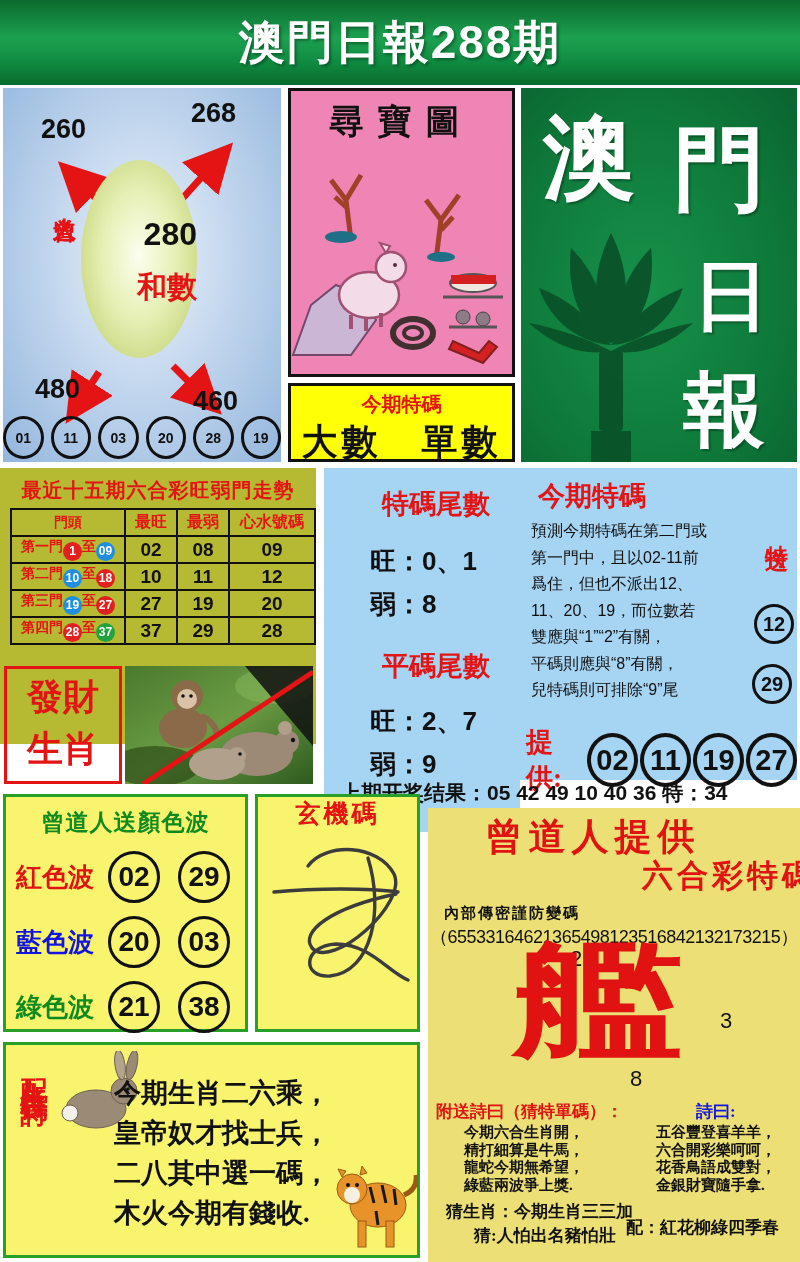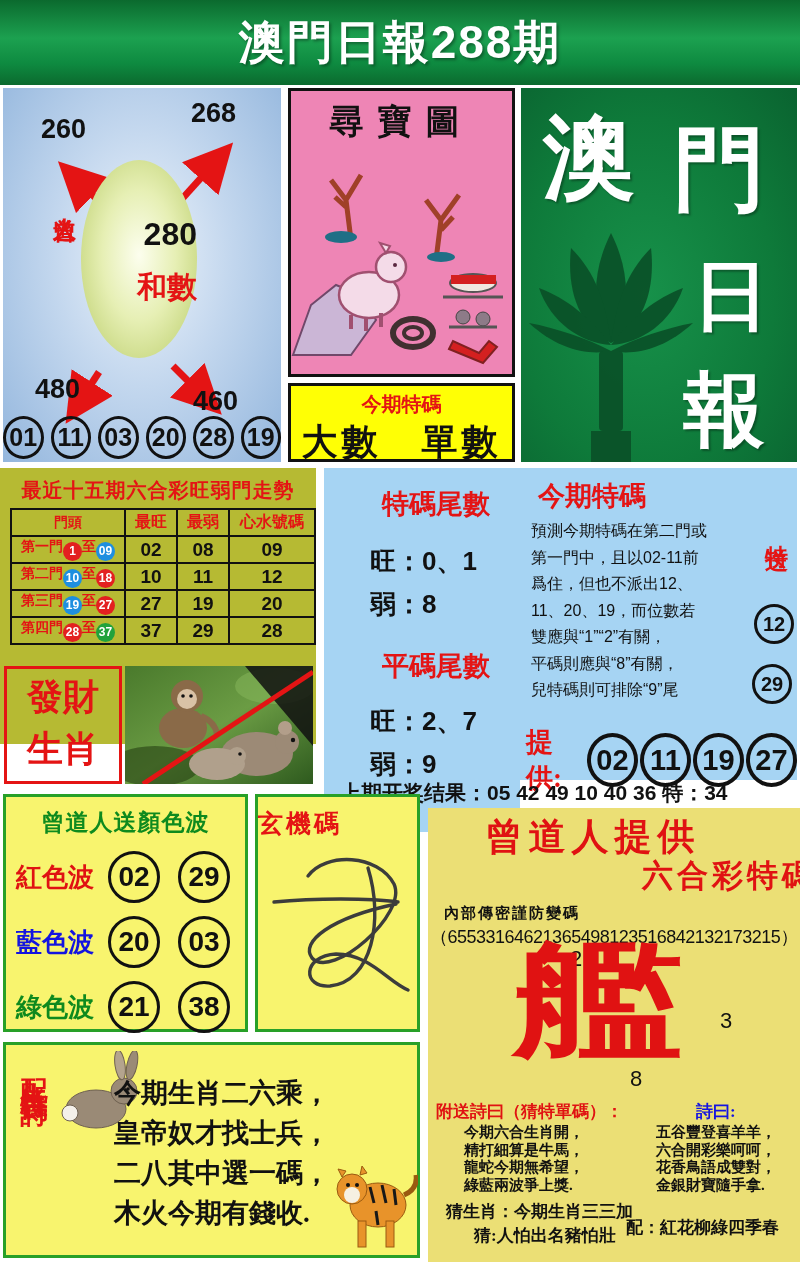--- a/index.html
+++ b/index.html
@@ -21,21 +21,21 @@
   .corner{position:absolute;font-size:27px;font-weight:bold;color:#111;}
   .ellipse{position:absolute;left:78px;top:72px;width:116px;height:198px;border-radius:50%;
     background:radial-gradient(ellipse at 50% 48%,#fcfeee 0%,#e6efb4 45%,#b7cb65 100%);
     text-align:right;}
   .ellipse .val{margin-top:56px;font-size:32px;font-weight:bold;color:#111;}
   .ellipse .lbl{margin-top:14px;font-size:30px;font-weight:bold;color:#e41414;}
   .vlabel{position:absolute;color:#e41414;font-weight:bold;writing-mode:vertical-rl;
     font-family:"Liberation Serif",serif;}
   .ballrow{position:absolute;left:0;top:328px;width:100%;display:flex;justify-content:center;gap:7px;}
   .ball{width:37px;height:37px;border:3px solid #111;border-radius:50%;display:flex;
-    align-items:center;justify-content:center;font-size:25px;font-weight:bold;color:#111;}
+    align-items:center;justify-content:center;font-size:14px;font-weight:bold;color:#111;}
 
   
   .treasure{left:288px;top:88px;width:227px;height:289px;background:#ee85b5;border:3px solid #111;box-sizing:border-box;}
   .treasure .title{margin-top:8px;text-align:center;font-size:34px;font-weight:bold;color:#111;
     letter-spacing:14px;font-family:"Liberation Serif",serif;}
   .special-box{left:288px;top:383px;width:227px;height:79px;background:#ffff05;border:3px solid #111;
     box-sizing:border-box;text-align:center;}
   .special-box .t{margin-top:5px;font-size:20px;font-weight:bold;color:#e41414;font-family:"Liberation Serif",serif;}
   .special-box .v{font-size:36px;font-weight:bold;color:#111;font-family:"Liberation Serif",serif;letter-spacing:4px;}
 
@@ -84,21 +84,21 @@
 
   
   .colorwaves{left:3px;top:794px;width:245px;height:238px;background:#f8f46e;border:3px solid #28a028;box-sizing:border-box;}
   .colorwaves .title{margin-top:10px;text-align:center;color:#0e8a1e;font-size:23px;font-weight:bold;
     font-family:"Liberation Serif",serif;letter-spacing:1px;}
   .cwrow{display:flex;align-items:center;margin:13px 0 0 10px;gap:6px;}
   .cwlabel{font-size:26px;font-weight:bold;font-family:"Liberation Serif",serif;width:86px;}
   .cball{width:46px;height:46px;border:3px solid #111;border-radius:50%;display:flex;
     align-items:center;justify-content:center;font-size:28px;font-weight:bold;color:#111;}
   .mystery{left:255px;top:794px;width:165px;height:238px;background:#f8f46e;border:3px solid #28a028;box-sizing:border-box;}
-  .mystery .title{margin-top:10px;color:#e41414;font-size:25px;font-weight:bold;
+  .mystery .title{text-align:center;color:#e41414;font-size:25px;font-weight:bold;
     font-family:Liberation Sans, sans-serif;letter-spacing:3px;}
 
   .bigpoem{left:428px;top:808px;width:432px;height:454px;background:#ebdf75;}
   .bp-t1{position:absolute;left:0;top:4px;width:330px;text-align:center;color:#e01212;font-size:37px;
     font-weight:bold;font-family:"Liberation Serif",serif;letter-spacing:6px;}
   .bp-t2{position:absolute;right:8px;top:47px;color:#e01212;font-size:31px;font-weight:bold;
     font-family:"Liberation Serif",serif;letter-spacing:4px;}
   .bp-note{position:absolute;left:16px;top:96px;color:#111;font-size:15px;font-weight:bold;
     font-family:"Liberation Serif",serif;letter-spacing:2px;}
   .bp-code{position:absolute;left:2px;top:117px;color:#111;font-size:18px;letter-spacing:-0.5px;}

